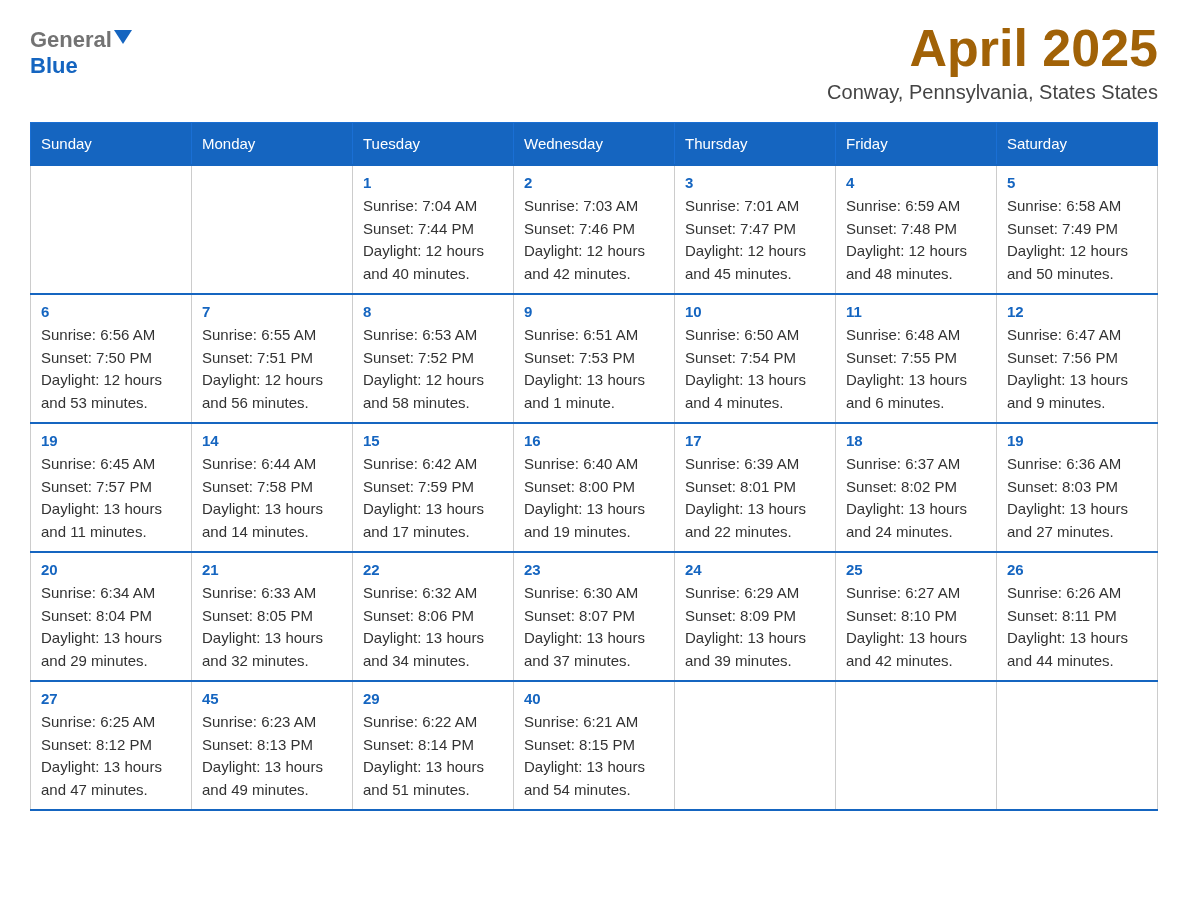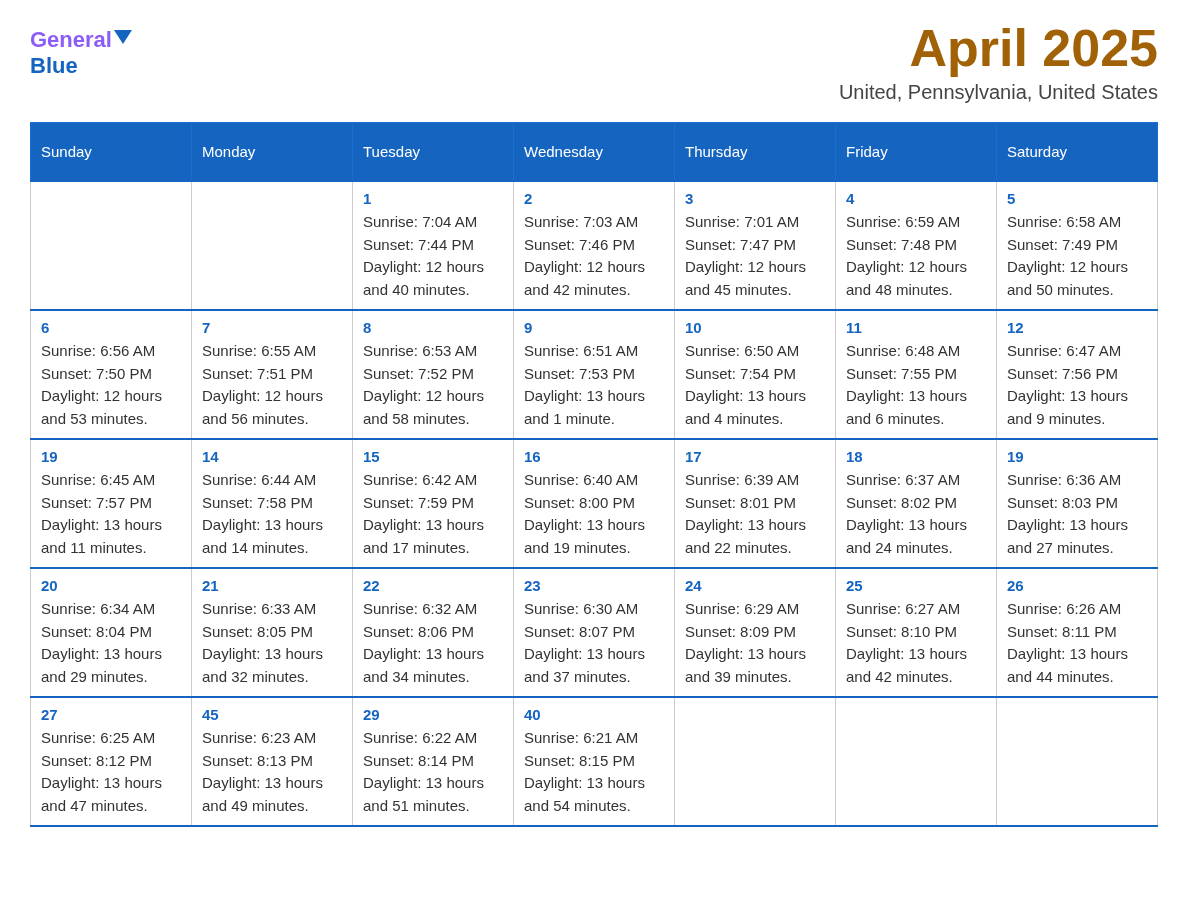--- a/index.html
+++ b/index.html
@@ -19,21 +19,21 @@
     }
     .logo {
       display: flex;
       flex-direction: column;
       align-items: flex-start;
       padding-top: 8px;
     }
     .logo-text {
       font-size: 22px;
       font-weight: bold;
-      color: #8b5cf6;
+      color: #737373;
       line-height: 1.1;
     }
     .logo-triangle {
       display: inline-block;
       width: 0;
       height: 0;
       border-left: 9px solid transparent;
       border-right: 9px solid transparent;
       border-top: 14px solid #1565c0;
       margin-left: 2px;
@@ -58,21 +58,21 @@
     .calendar {
       width: 100%;
       border-collapse: collapse;
       border: 1px solid #bbb;
     }
     .calendar th {
       background-color: #1565c0;
       color: #fff;
       font-size: 15px;
       font-weight: normal;
-      padding: 20px 10px;
+      padding: 12px 10px;
       text-align: left;
       border: 1px solid #1a6fd4;
     }
     .calendar td {
       vertical-align: top;
       padding: 8px 10px;
       border: 1px solid #ccc;
       width: 14.28%;
       min-height: 90px;
       font-size: 13px;
@@ -105,21 +105,21 @@
     <div style="display:flex; align-items:center;">
       <span class="logo-text">General</span>
       <span class="logo-triangle"></span>
     </div>
     <div style="display:flex; align-items:flex-start; margin-top:2px;">
       <span class="logo-text" style="color:#1565c0;">Blue</span>
     </div>
   </div>
   <div class="title-area">
     <div class="month-title">April 2025</div>
-    <div class="subtitle">United, Pennsylvania, United States</div>
+    <div class="subtitle">Conway, Pennsylvania, States States</div>
   </div>
 </div>
 
 <table class="calendar">
   <thead>
     <tr>
     <th>Sunday</th>
         <th>Monday</th>
         <th>Tuesday</th>
         <th>Wednesday</th>

